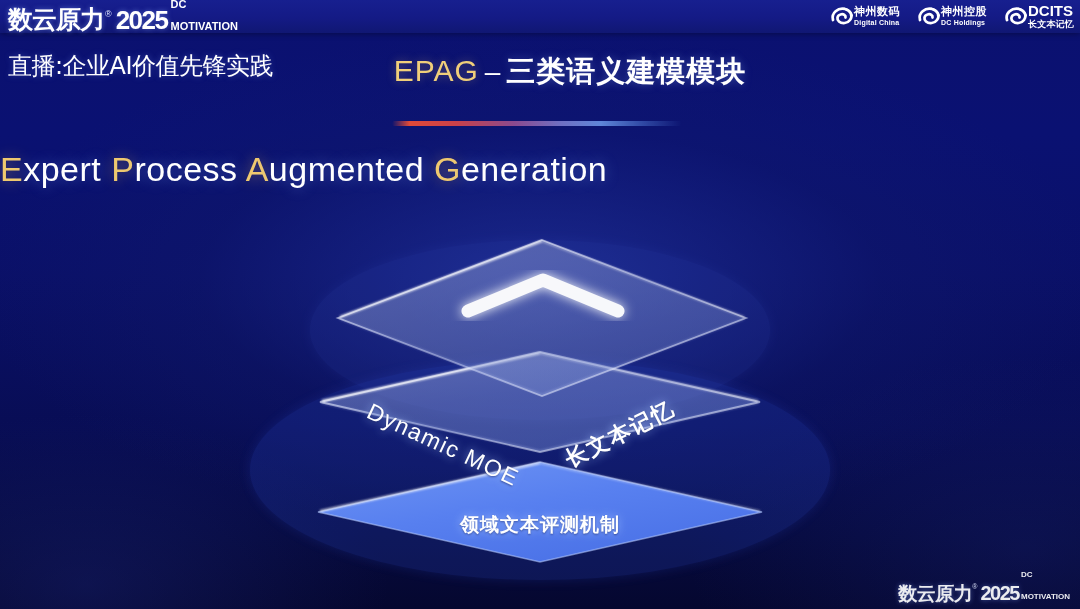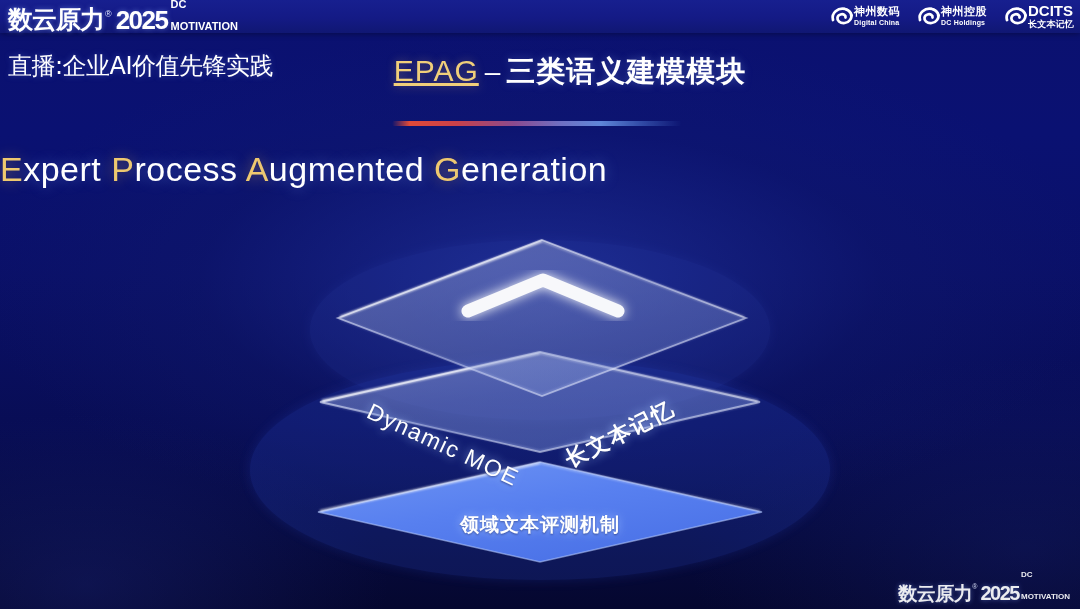--- a/index.html
+++ b/index.html
@@ -159,21 +159,20 @@
     padding-left: 60px;
     box-sizing: border-box;
   }
   #main-title .acronym {
     font-size: 30px;
     font-weight: 400;
     color: #f0cf7a;
     letter-spacing: 1px;
     font-family: "Liberation Sans", sans-serif;
     text-shadow: 0 0 10px rgba(240,200,110,0.35);
-    text-decoration: underline;
   }
   #main-title .dash {
     font-size: 28px;
     color: #ffffff;
     margin: 0 6px;
   }
   #main-title .cn {
     font-size: 29px;
     font-weight: 700;
     color: #ffffff;

